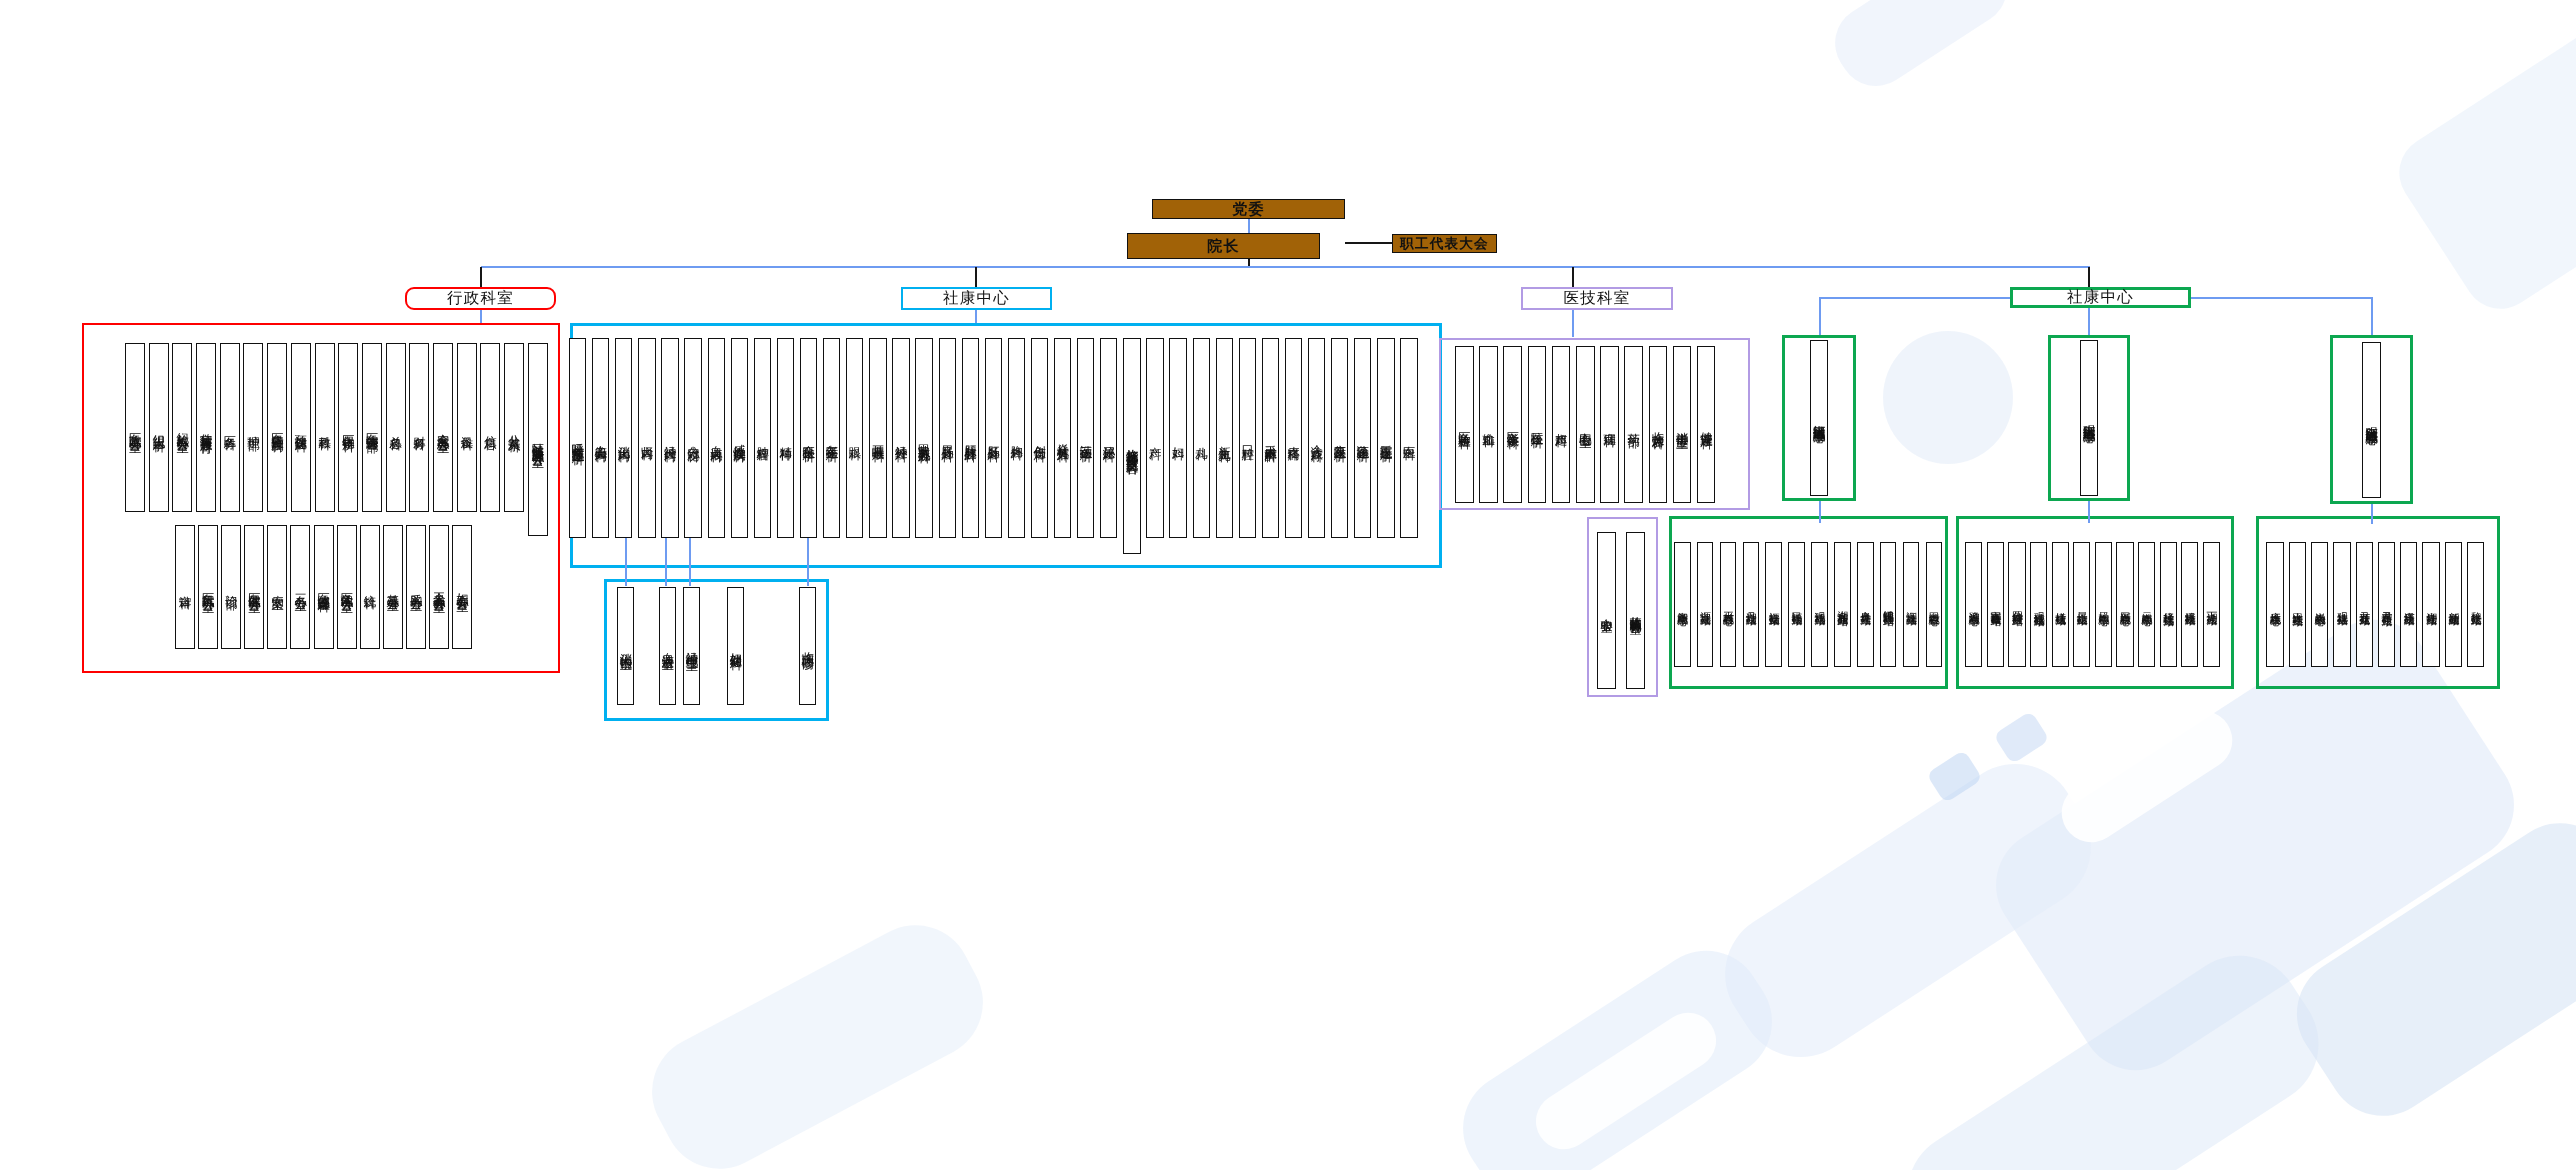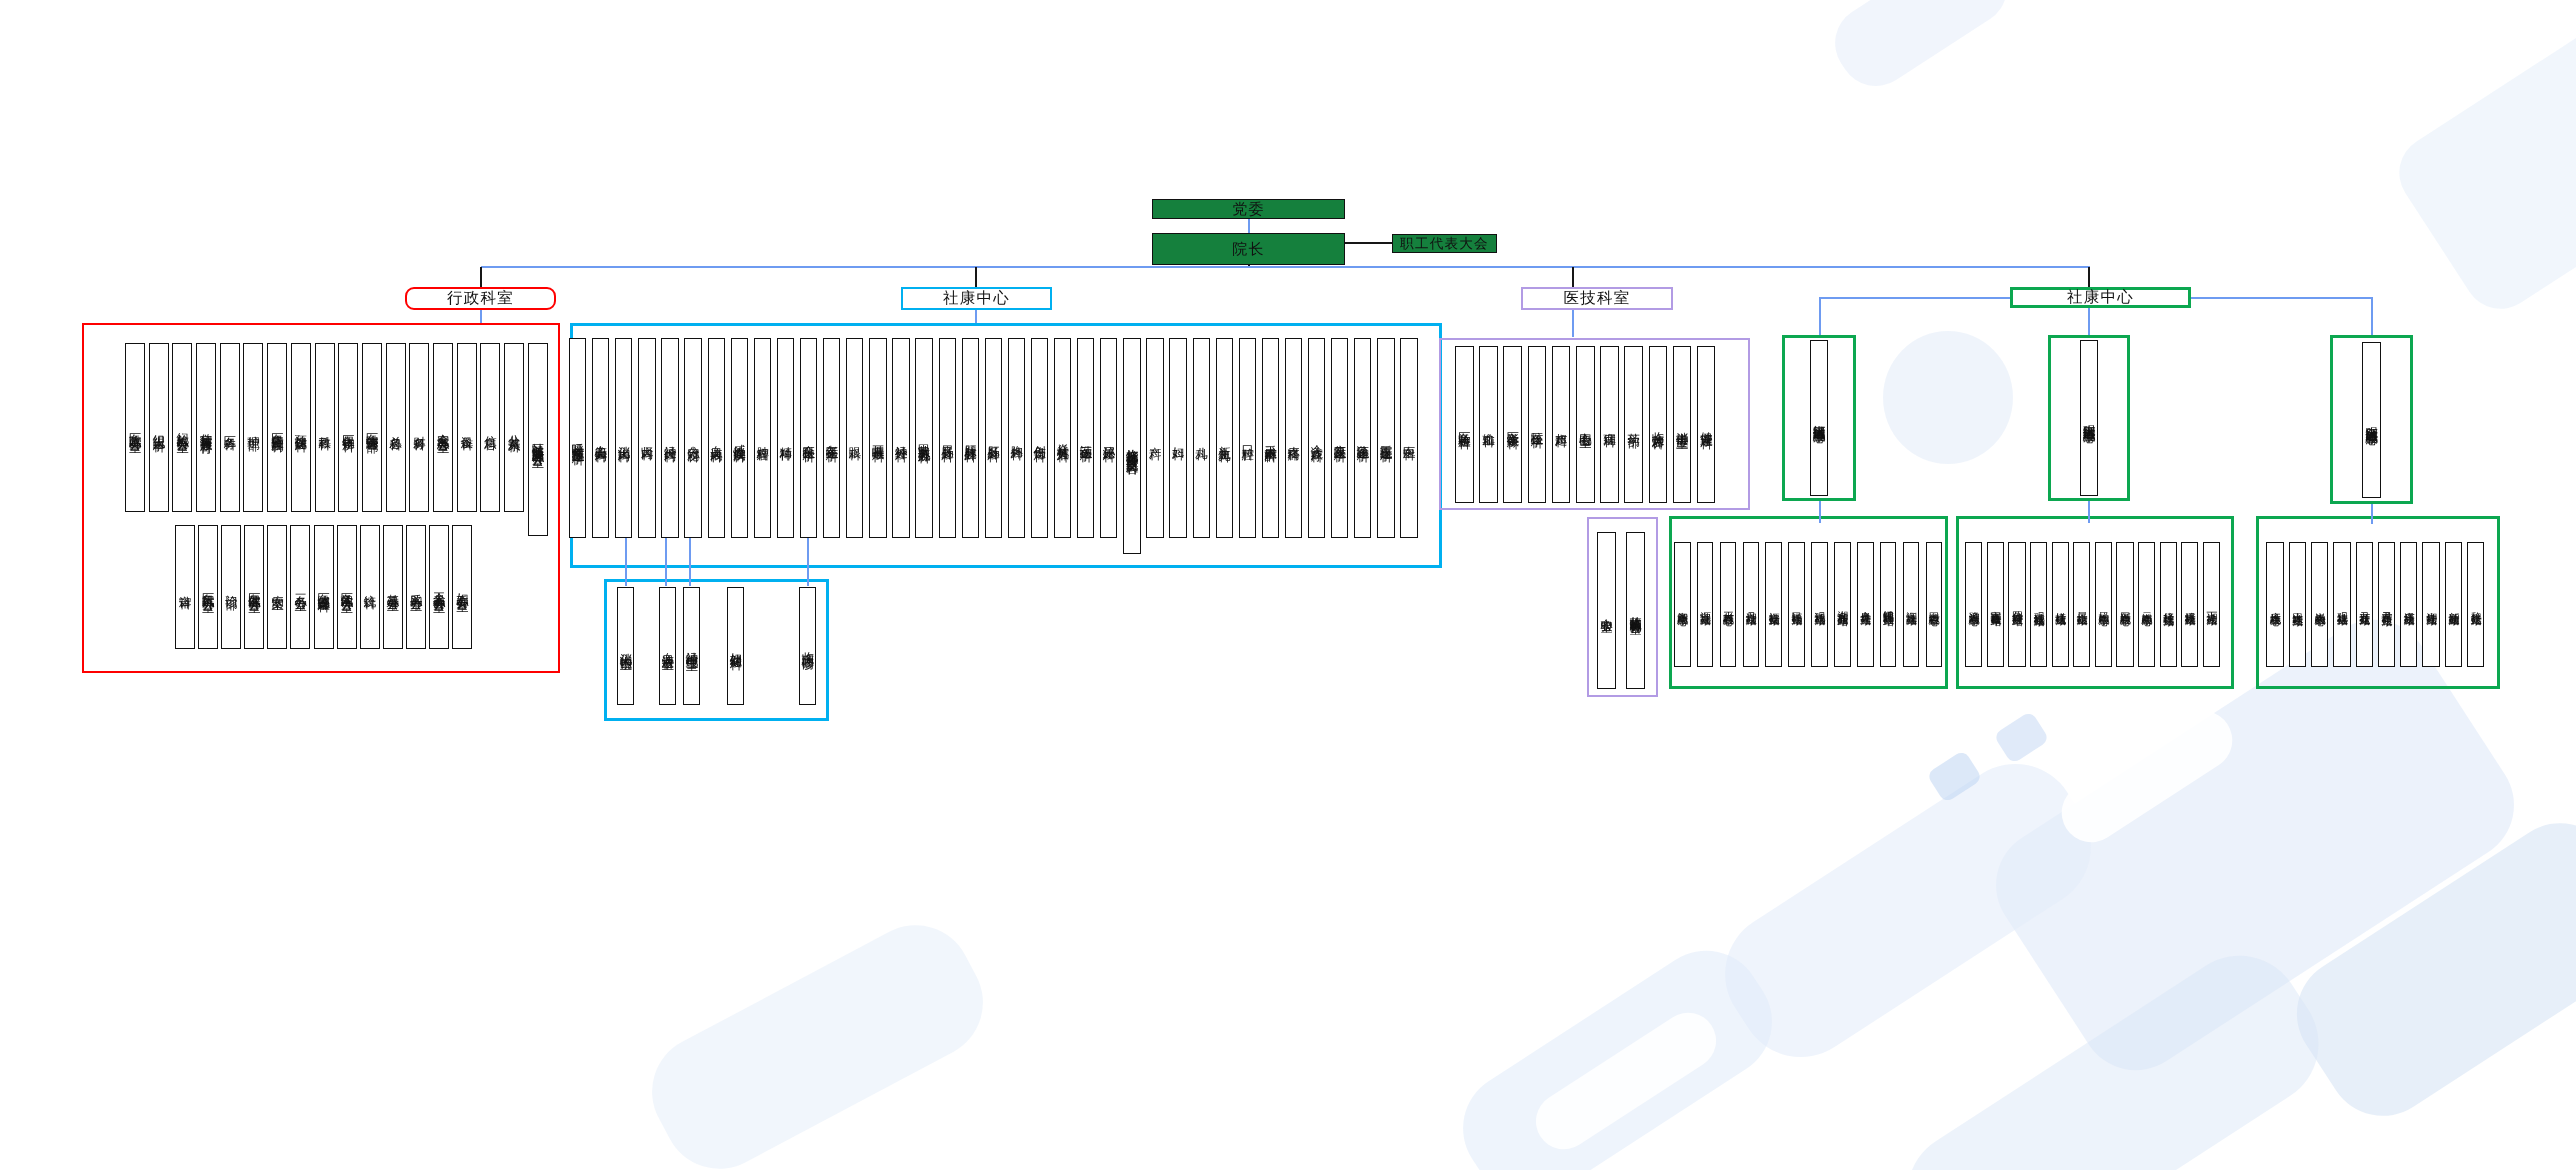--- a/index.html
+++ b/index.html
@@ -8,22 +8,22 @@
     font-family:"Liberation Sans",sans-serif;overflow:hidden;color:#111;
   }
   
   .deco{position:absolute;z-index:0;border-radius:37px;}
   
   .title{
     position:absolute;left:973px;top:38px;width:558px;z-index:3;
     text-align:center;font-size:28.5px;font-weight:700;letter-spacing:1.9px;
   }
   .hbox{
-    position:absolute;z-index:3;background:#15803d;border:1.9px solid #111;box-sizing:border-box;
-    display:flex;align-items:center;justify-content:center;font-size:15px;letter-spacing:1.2px;
+    position:absolute;z-index:3;background:#a16207;border:1.9px solid #111;box-sizing:border-box;
+    display:flex;align-items:center;justify-content:center;font-size:15px;letter-spacing:1.2px;font-weight:bold;
   }
   .branch-h{
     position:absolute;z-index:3;background:#fff;box-sizing:border-box;
     display:flex;align-items:center;justify-content:center;font-size:15.5px;letter-spacing:1.2px;
   }
   .container{position:absolute;z-index:1;box-sizing:border-box;background:transparent;}
   .row{position:absolute;z-index:3;display:flex;}
   .vbox{
     background:#fff;border:1.9px solid #111;box-sizing:border-box;z-index:3;
     writing-mode:vertical-rl;text-orientation:upright;
@@ -102,21 +102,21 @@
   <div class="deco" style="left:1450px;top:1010px;width:335px;height:130px;background:rgba(224,235,249,0.55);transform:rotate(-33deg);border-radius:56px;"></div>
   <div class="deco" style="left:1890px;top:1041px;width:446px;height:155px;background:rgba(214,229,247,0.45);transform:rotate(-33deg);border-radius:62px;"></div>
   <div class="deco" style="left:2051px;top:747px;width:192px;height:59px;background:rgba(255,255,255,0.9);transform:rotate(-33deg);border-radius:30px;"></div>
   <div class="deco" style="left:1524px;top:1053px;width:204px;height:56px;background:rgba(255,255,255,0.85);transform:rotate(-33deg);border-radius:28px;"></div>
   <div class="deco" style="left:1932px;top:759px;width:45px;height:35px;background:rgba(186,209,241,0.5);transform:rotate(-33deg);border-radius:8.7px;"></div>
   <div class="deco" style="left:1999px;top:720px;width:45px;height:35px;background:rgba(186,209,241,0.45);transform:rotate(-33deg);border-radius:8.7px;"></div>
   <div class="deco" style="left:644px;top:979px;width:347px;height:136px;background:rgba(228,238,250,0.5);transform:rotate(-28deg);border-radius:56px;"></div>
 
 
   <div class="hbox" style="left:1152px;top:199px;width:193px;height:20px;">党委</div>
-  <div class="hbox" style="left:1152px;top:233px;width:193px;height:32px;">院长</div>
+  <div class="hbox" style="left:1127px;top:233px;width:193px;height:26px;">院长</div>
   <div class="hbox" style="left:1392px;top:234px;width:105px;height:19px;font-size:13.6px;">职工代表大会</div>
 
   <div class="ln v" style="left:1248px;top:219px;height:15px;"></div>
   <div class="ln h k" style="left:1345px;top:242px;width:48px;"></div>
   <div class="ln v k" style="left:1248px;top:253px;height:14.2px;"></div>
   <div class="ln h" style="left:481px;top:266px;width:1609px;"></div>
   <div class="ln v k" style="left:480px;top:267px;height:20.4px;"></div>
   <div class="ln v k" style="left:975px;top:267px;height:20.4px;"></div>
   <div class="ln v k" style="left:1572px;top:267px;height:20.4px;"></div>
   <div class="ln v k" style="left:2088px;top:267px;height:20px;"></div>

